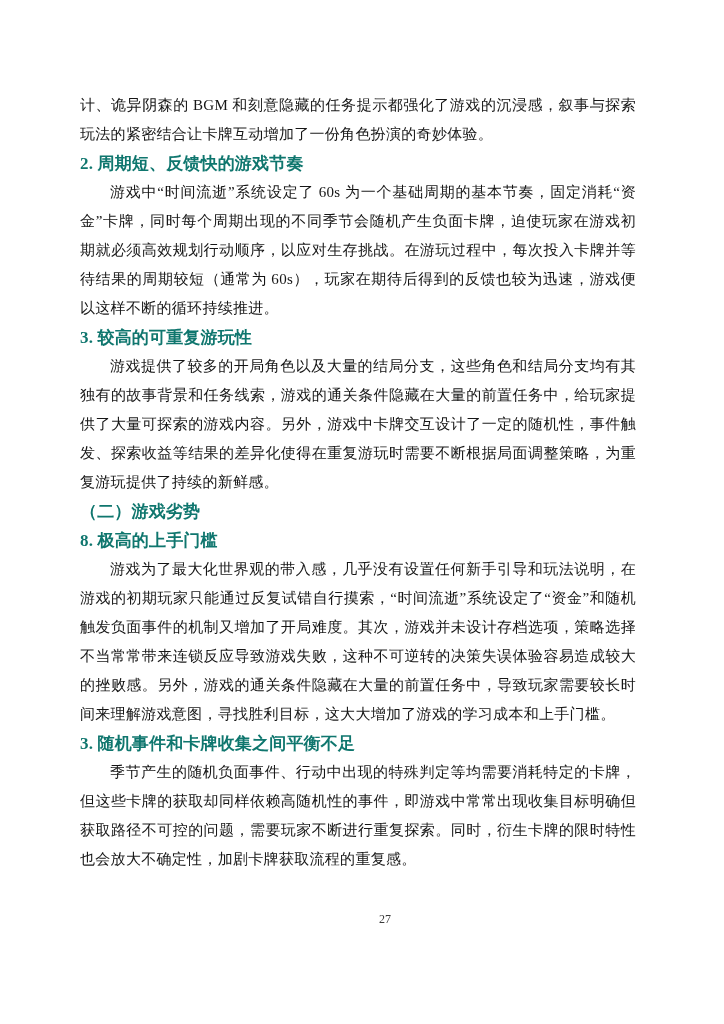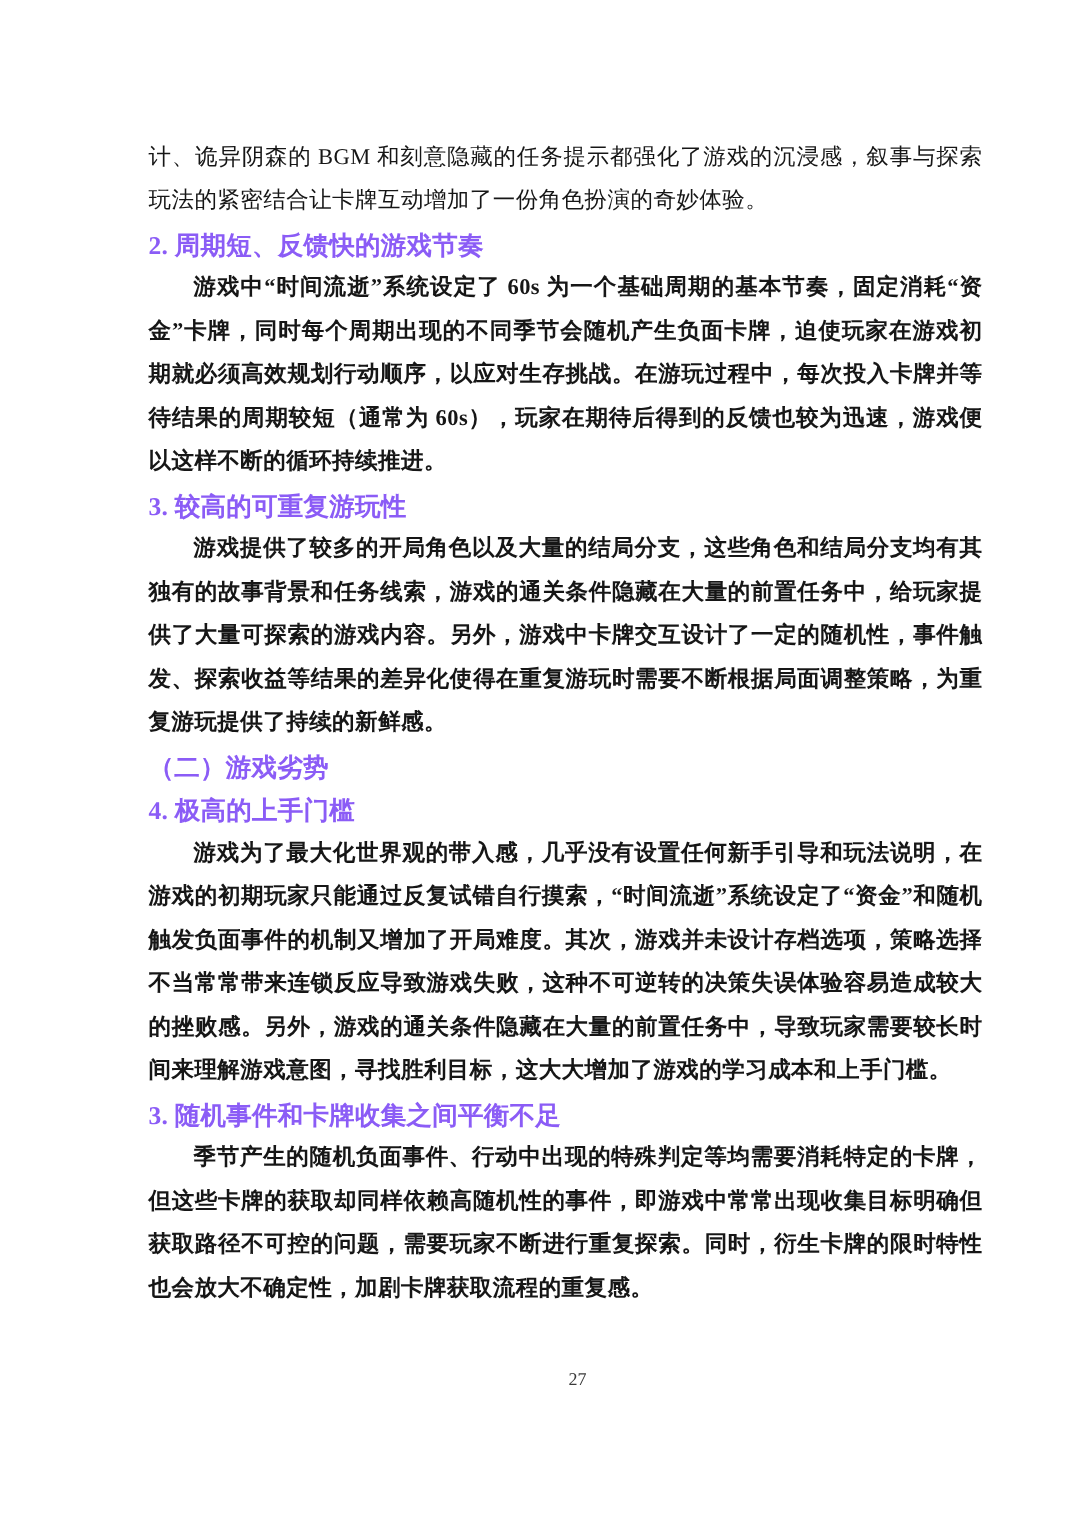--- a/index.html
+++ b/index.html
@@ -11,41 +11,40 @@
     position: relative;
     width: 724px;
     height: 1024px;
     background: #ffffff;
     overflow: hidden;
     font-family: "Liberation Serif", "DejaVu Serif", serif;
     color: #161616;
   }
   .content {
     position: absolute;
-    left: 99px;
+    left: 80px;
     top: 91px;
     width: 556px;
   }
   .para {
     margin: 0;
     font-size: 15px;
     line-height: 29px;
     text-align: justify;
     letter-spacing: 0.02em;
   }
   .para.indent {
     text-indent: 2em;
-    font-weight: bold;
   }
   .heading {
     margin: 0;
     font-size: 17px;
     line-height: 29px;
     font-weight: 700;
-    color: #8b5cf6;
+    color: #0f766e;
     letter-spacing: 0.01em;
   }
   .page-number {
     position: absolute;
     left: 0;
     right: 0;
     top: 912px;
     text-align: center;
     font-size: 12px;
     color: #3a3a3a;
@@ -64,21 +63,21 @@
     <h3 class="heading">2. 周期短、反馈快的游戏节奏</h3>
 
     <p class="para indent">游戏中“时间流逝”系统设定了 60s 为一个基础周期的基本节奏，固定消耗“资金”卡牌，同时每个周期出现的不同季节会随机产生负面卡牌，迫使玩家在游戏初期就必须高效规划行动顺序，以应对生存挑战。在游玩过程中，每次投入卡牌并等待结果的周期较短（通常为 60s），玩家在期待后得到的反馈也较为迅速，游戏便以这样不断的循环持续推进。</p>
 
     <h3 class="heading">3. 较高的可重复游玩性</h3>
 
     <p class="para indent">游戏提供了较多的开局角色以及大量的结局分支，这些角色和结局分支均有其独有的故事背景和任务线索，游戏的通关条件隐藏在大量的前置任务中，给玩家提供了大量可探索的游戏内容。另外，游戏中卡牌交互设计了一定的随机性，事件触发、探索收益等结果的差异化使得在重复游玩时需要不断根据局面调整策略，为重复游玩提供了持续的新鲜感。</p>
 
     <h2 class="heading">（二）游戏劣势</h2>
 
-    <h3 class="heading">4. 极高的上手门槛</h3>
+    <h3 class="heading">8. 极高的上手门槛</h3>
 
     <p class="para indent">游戏为了最大化世界观的带入感，几乎没有设置任何新手引导和玩法说明，在游戏的初期玩家只能通过反复试错自行摸索，“时间流逝”系统设定了“资金”和随机触发负面事件的机制又增加了开局难度。其次，游戏并未设计存档选项，策略选择不当常常带来连锁反应导致游戏失败，这种不可逆转的决策失误体验容易造成较大的挫败感。另外，游戏的通关条件隐藏在大量的前置任务中，导致玩家需要较长时间来理解游戏意图，寻找胜利目标，这大大增加了游戏的学习成本和上手门槛。</p>
 
     <h3 class="heading">3. 随机事件和卡牌收集之间平衡不足</h3>
 
     <p class="para indent">季节产生的随机负面事件、行动中出现的特殊判定等均需要消耗特定的卡牌，但这些卡牌的获取却同样依赖高随机性的事件，即游戏中常常出现收集目标明确但获取路径不可控的问题，需要玩家不断进行重复探索。同时，衍生卡牌的限时特性也会放大不确定性，加剧卡牌获取流程的重复感。</p>
 
   </div>
 
   <div class="page-number">27</div>

